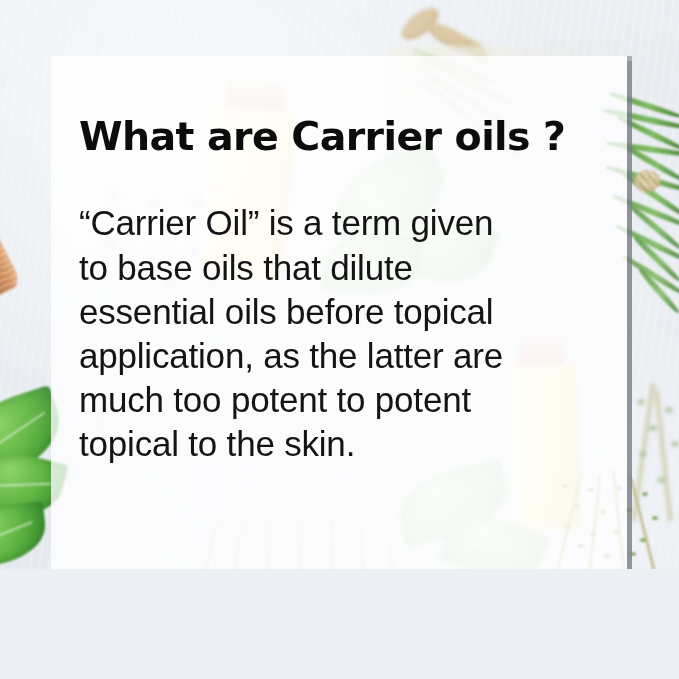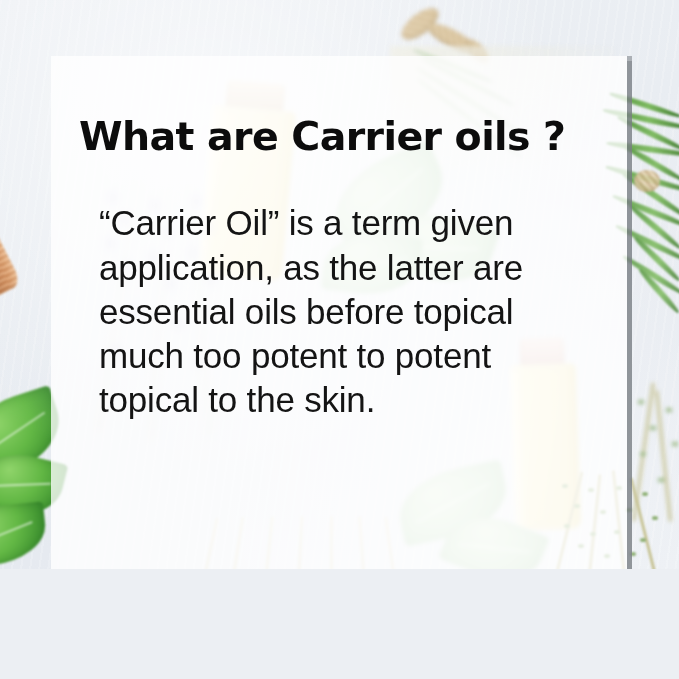--- a/index.html
+++ b/index.html
@@ -138,21 +138,21 @@
   }
   #body-copy{
     margin:0;
     font-family:"Liberation Sans", sans-serif;
     font-weight:400;
     font-size:35px;
     line-height:1.26;
     letter-spacing:-0.2px;
     color:#141414;
   }
-  #body-copy .ln{display:block;margin-left:20px;}
+  #body-copy .ln{display:block;}
 </style>
 </head>
 <body>
 
 <div id="canvas">
 
   <div class="photo">
     <div class="surface"></div>
 
     <div class="el blur1" style="left:-46px;top:150px;transform:rotate(63deg);">
@@ -323,22 +323,23 @@
 
   </div>
 
   <div id="card">
     <div id="text-block">
 
       <h1 id="heading">What are Carrier oils ?</h1>
 
       <p id="body-copy">
         <span class="ln">“Carrier Oil” is a term given</span>
+        <span class="ln">to base oils that dilute</span>
+        <span class="ln">essential oils before topical</span>
         <span class="ln">application, as the latter are</span>
-        <span class="ln">essential oils before topical</span>
         <span class="ln">much too potent to potent</span>
         <span class="ln">topical to the skin.</span>
       </p>
 
     </div>
   </div>
 
 </div>
 
 </body></html>

